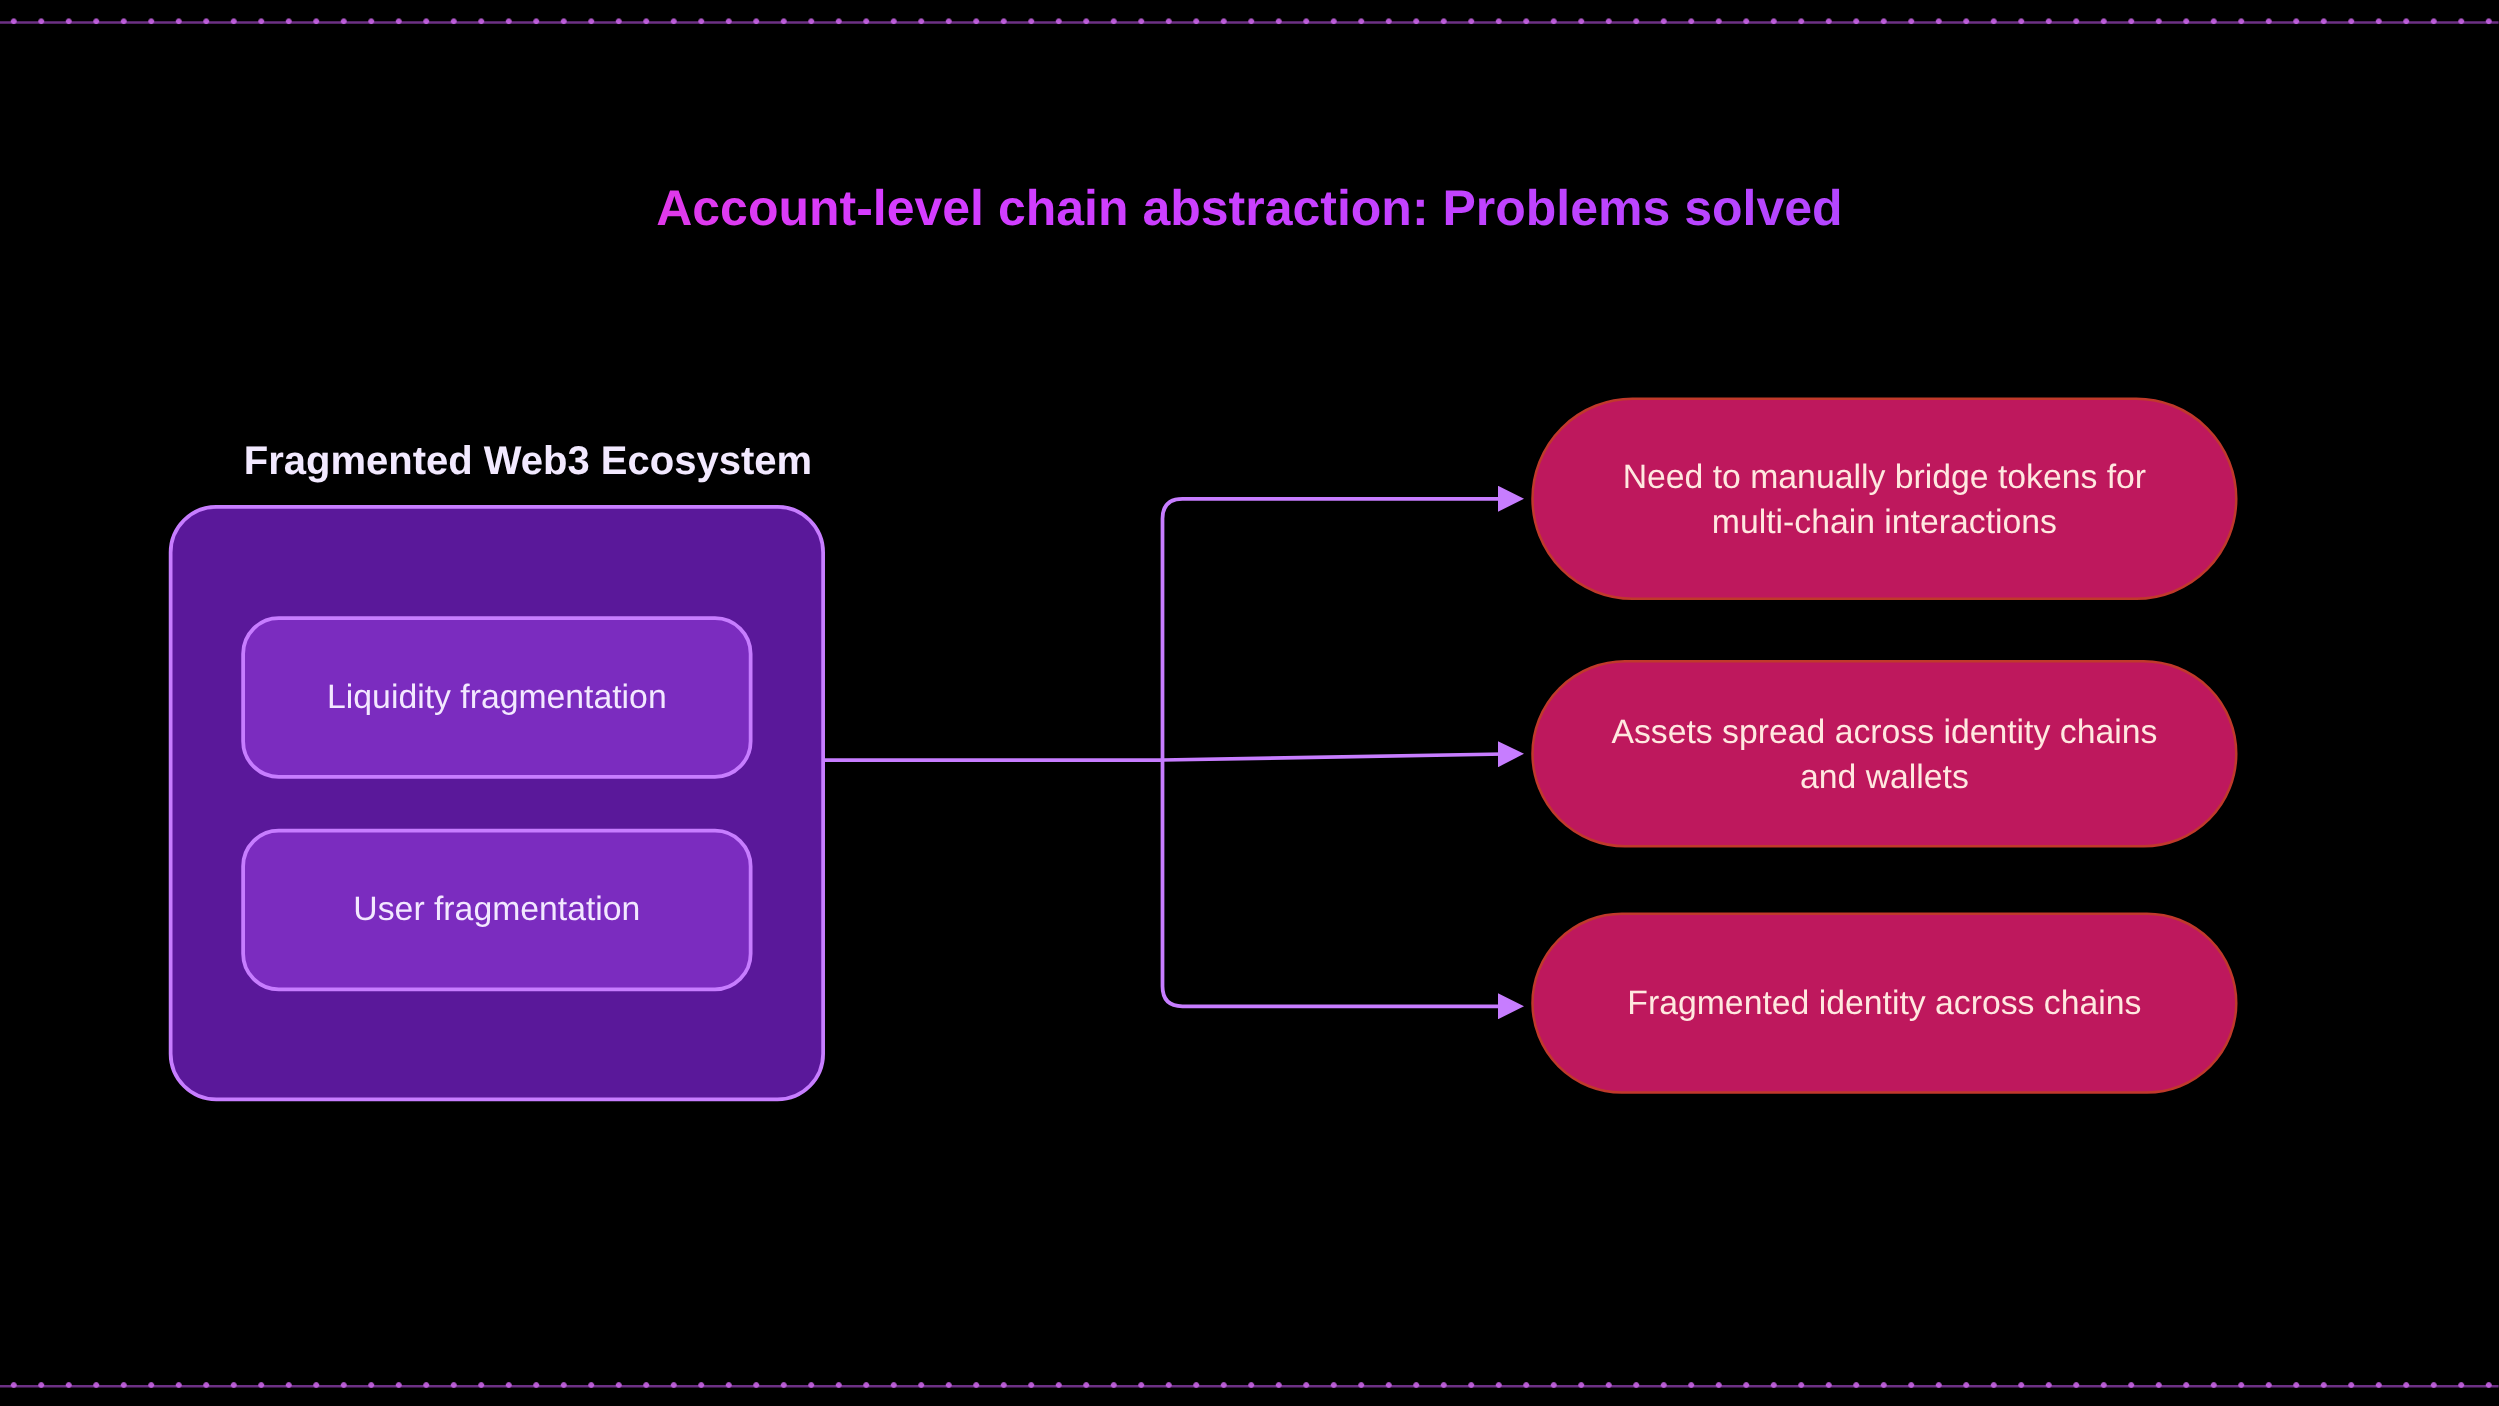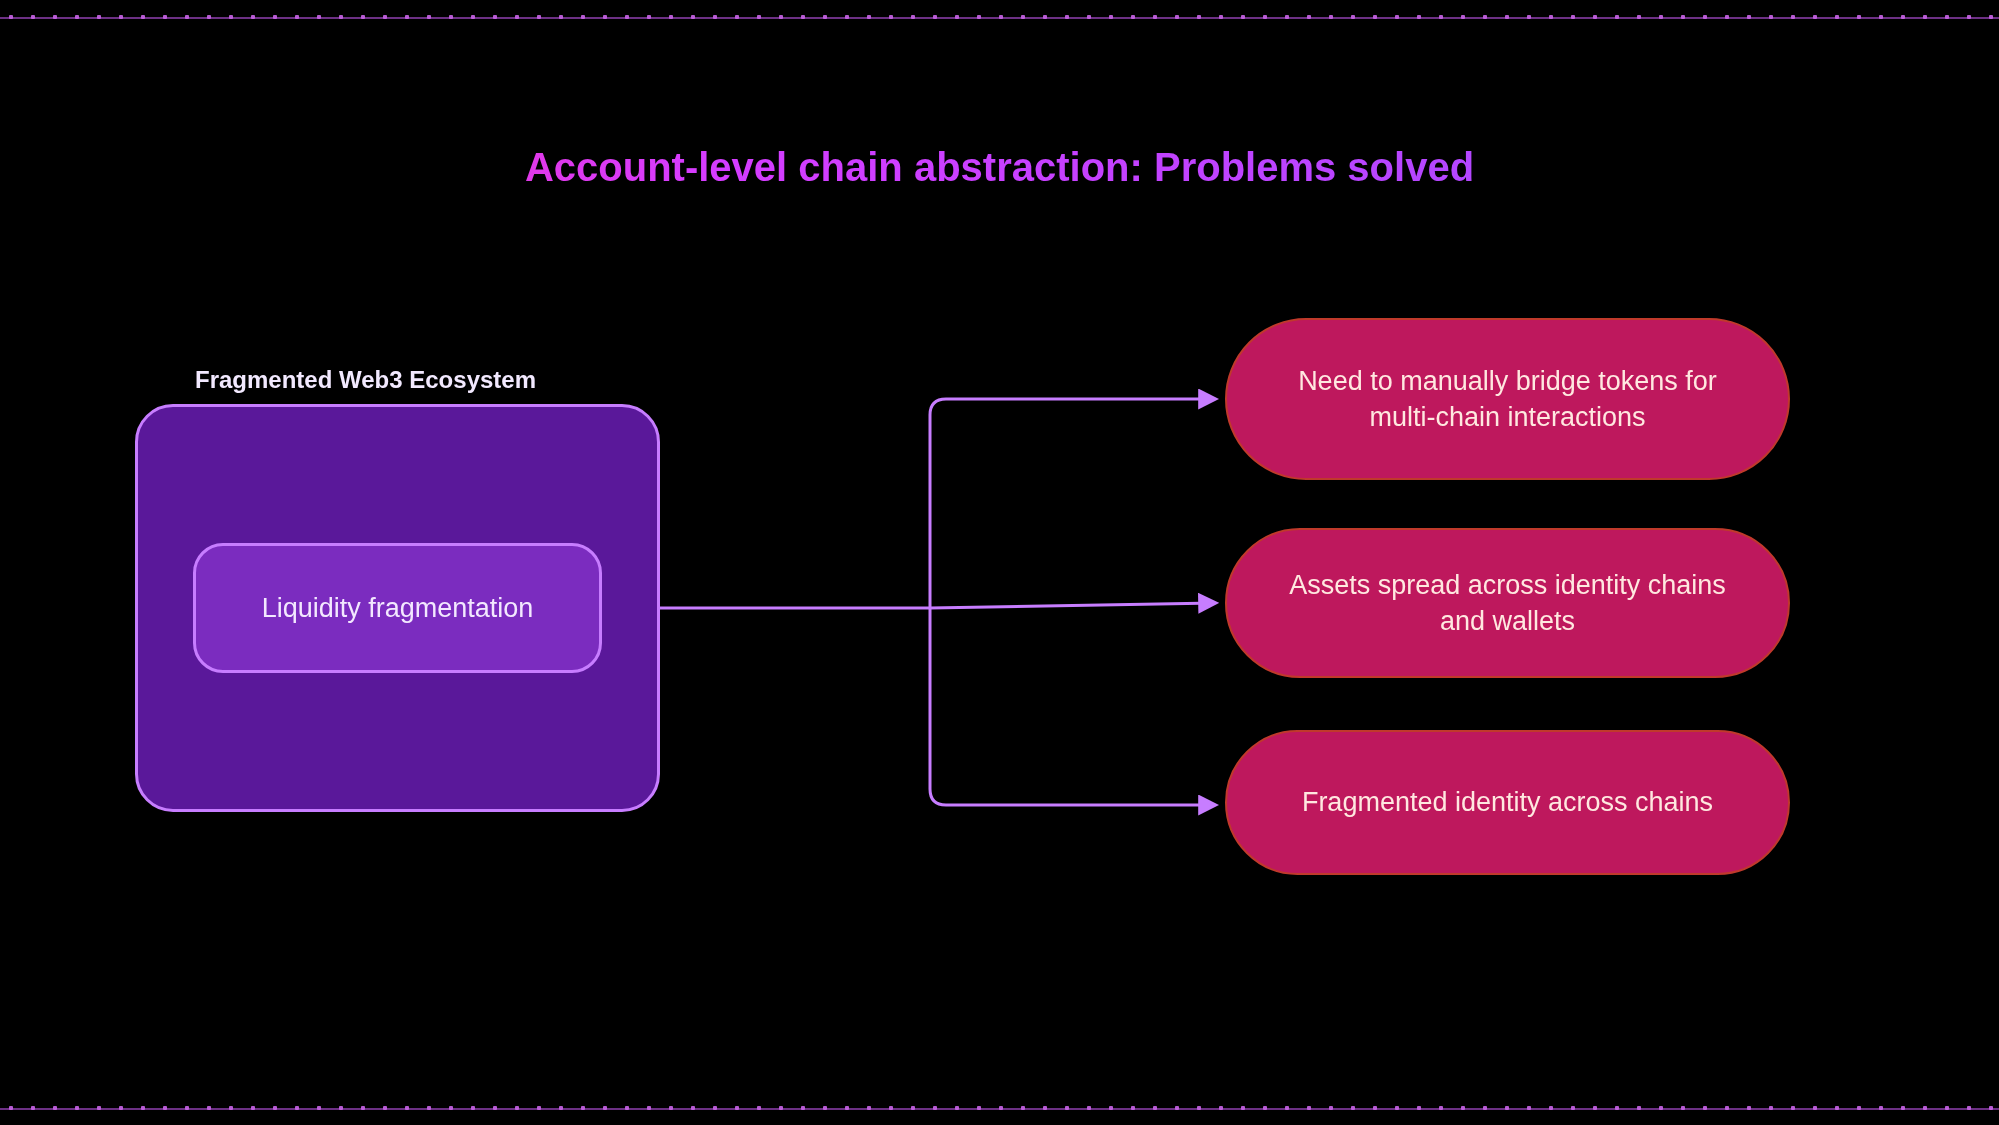--- a/index.html
+++ b/index.html
@@ -55,32 +55,31 @@
     -webkit-background-clip: text;
     background-clip: text;
     color: transparent;
   }
 
   
   .left-label {
     position: absolute;
     left: 195px;
     top: 350px;
-    font-size: 24px;
+    font-size: 32px;
     font-weight: 700;
     color: #f2e9ff;
-    margin-top: 16px;
   }
 
   .purple-panel {
     position: absolute;
     left: 135px;
     top: 404px;
     width: 525px;
-    height: 408px;
+    height: 477px;
     background: #5a189a;
     border: 3px solid #c77dff;
     border-radius: 38px;
     box-sizing: border-box;
     display: flex;
     flex-direction: column;
     justify-content: center;
     gap: 40px;
     padding: 0 55px;
   }
@@ -135,20 +134,21 @@
 
 <div class="dotted-bar top"></div>
 <div class="dotted-bar bottom"></div>
 
 <div class="title">Account-level chain abstraction: Problems solved</div>
 
 <div class="left-label">Fragmented Web3 Ecosystem</div>
 
 <div class="purple-panel">
   <div class="purple-pill">Liquidity fragmentation</div>
+  <div class="purple-pill">User fragmentation</div>
 </div>
 
 <div class="problem-pill p1">Need to manually bridge tokens for multi-chain interactions</div>
 <div class="problem-pill p2">Assets spread across identity chains and wallets</div>
 <div class="problem-pill p3">Fragmented identity across chains</div>
 
 <svg class="connectors" viewBox="0 0 1999 1125">
   <defs>
     <marker id="arrow" viewBox="0 0 10 10" refX="8" refY="5" markerWidth="7" markerHeight="7" orient="auto-start-reverse">
       <path d="M 0 0 L 10 5 L 0 10 z" fill="#c77dff"></path>

